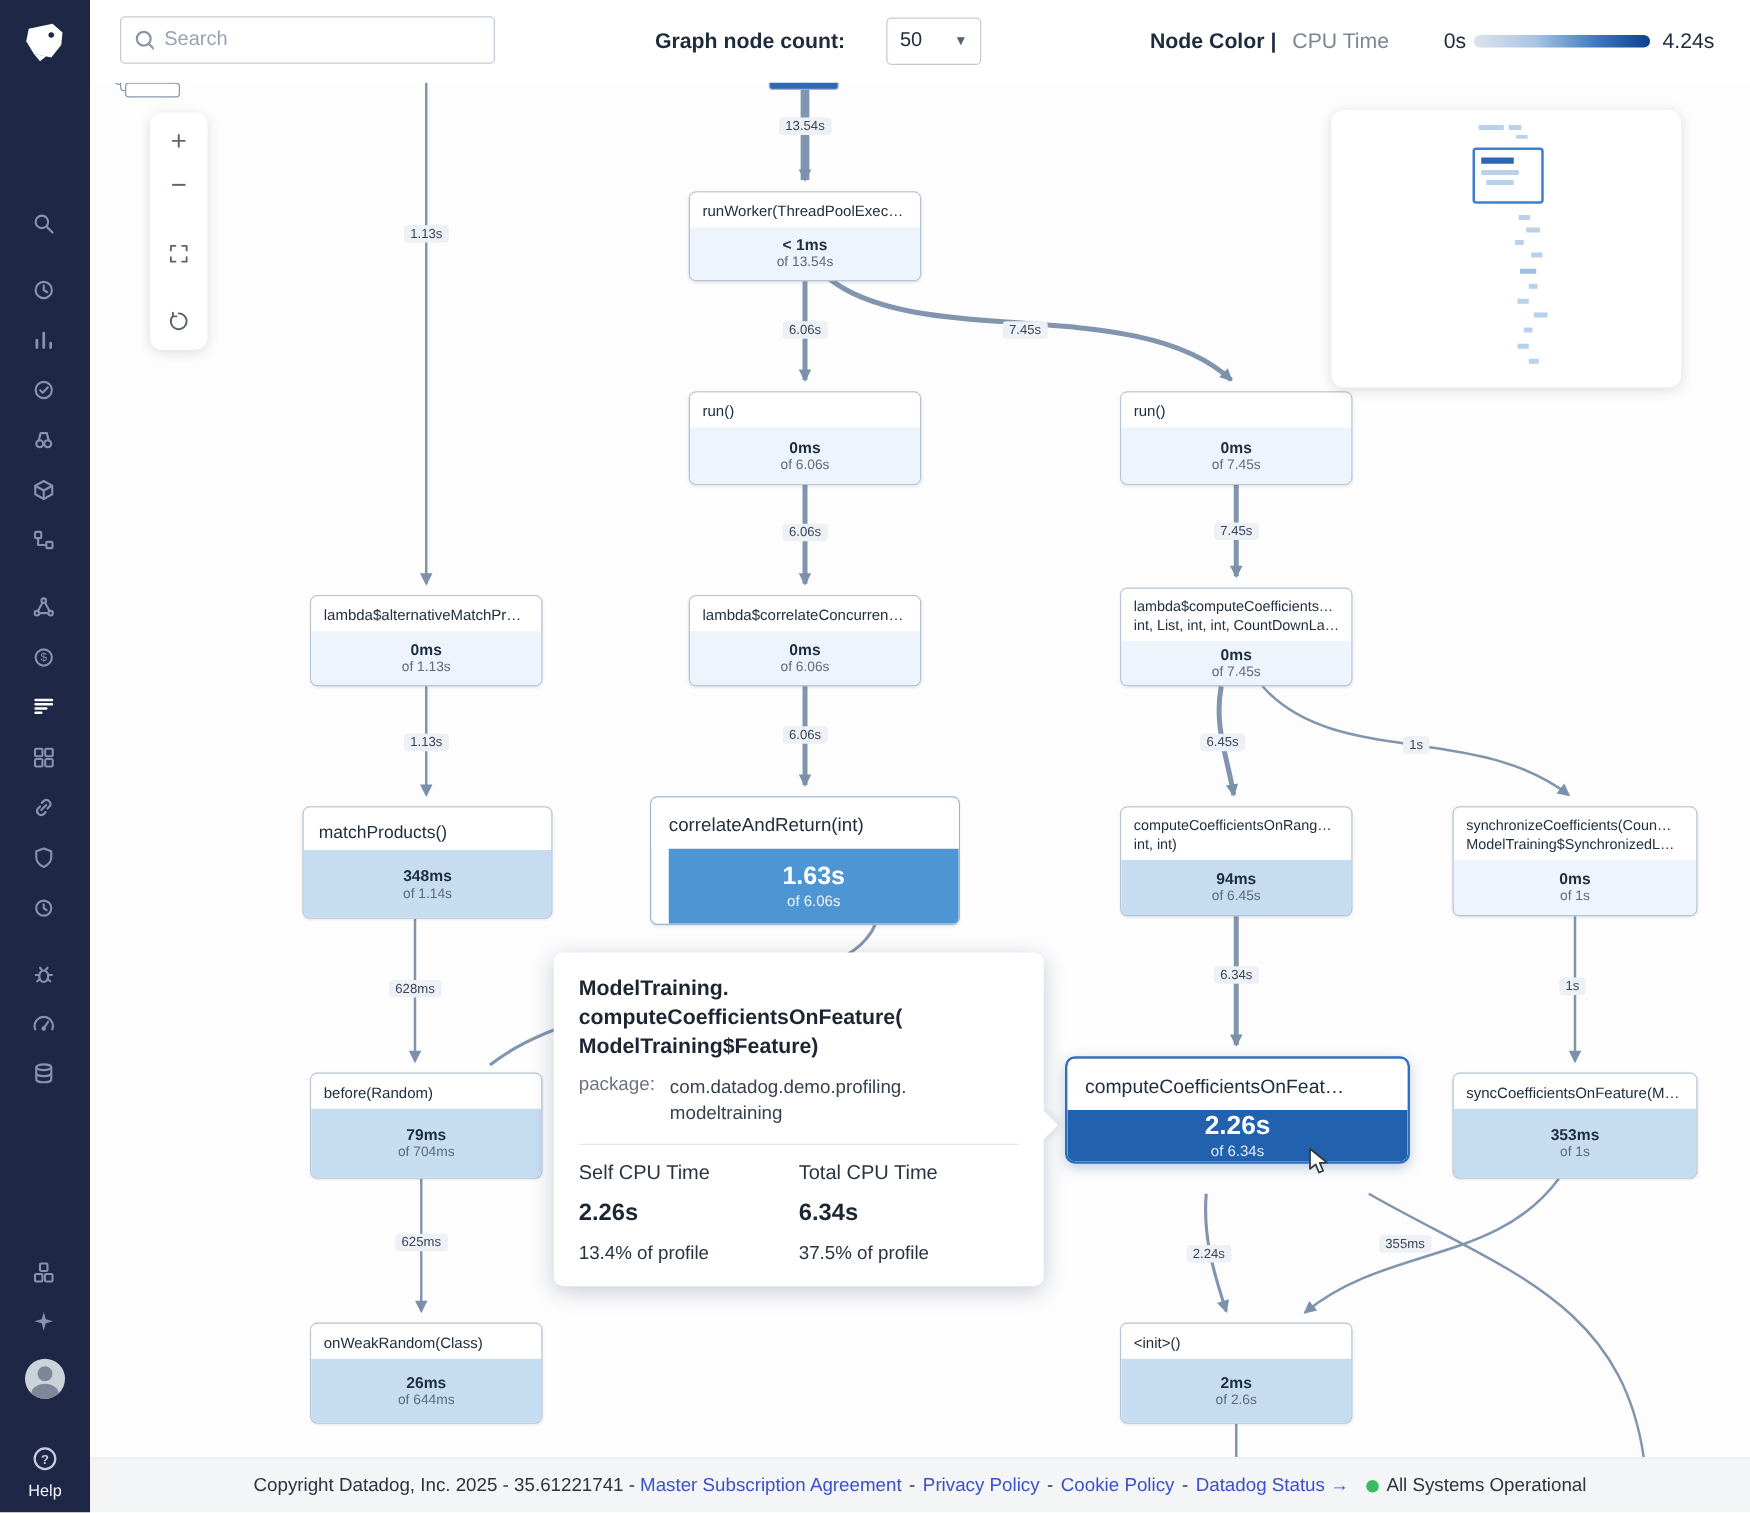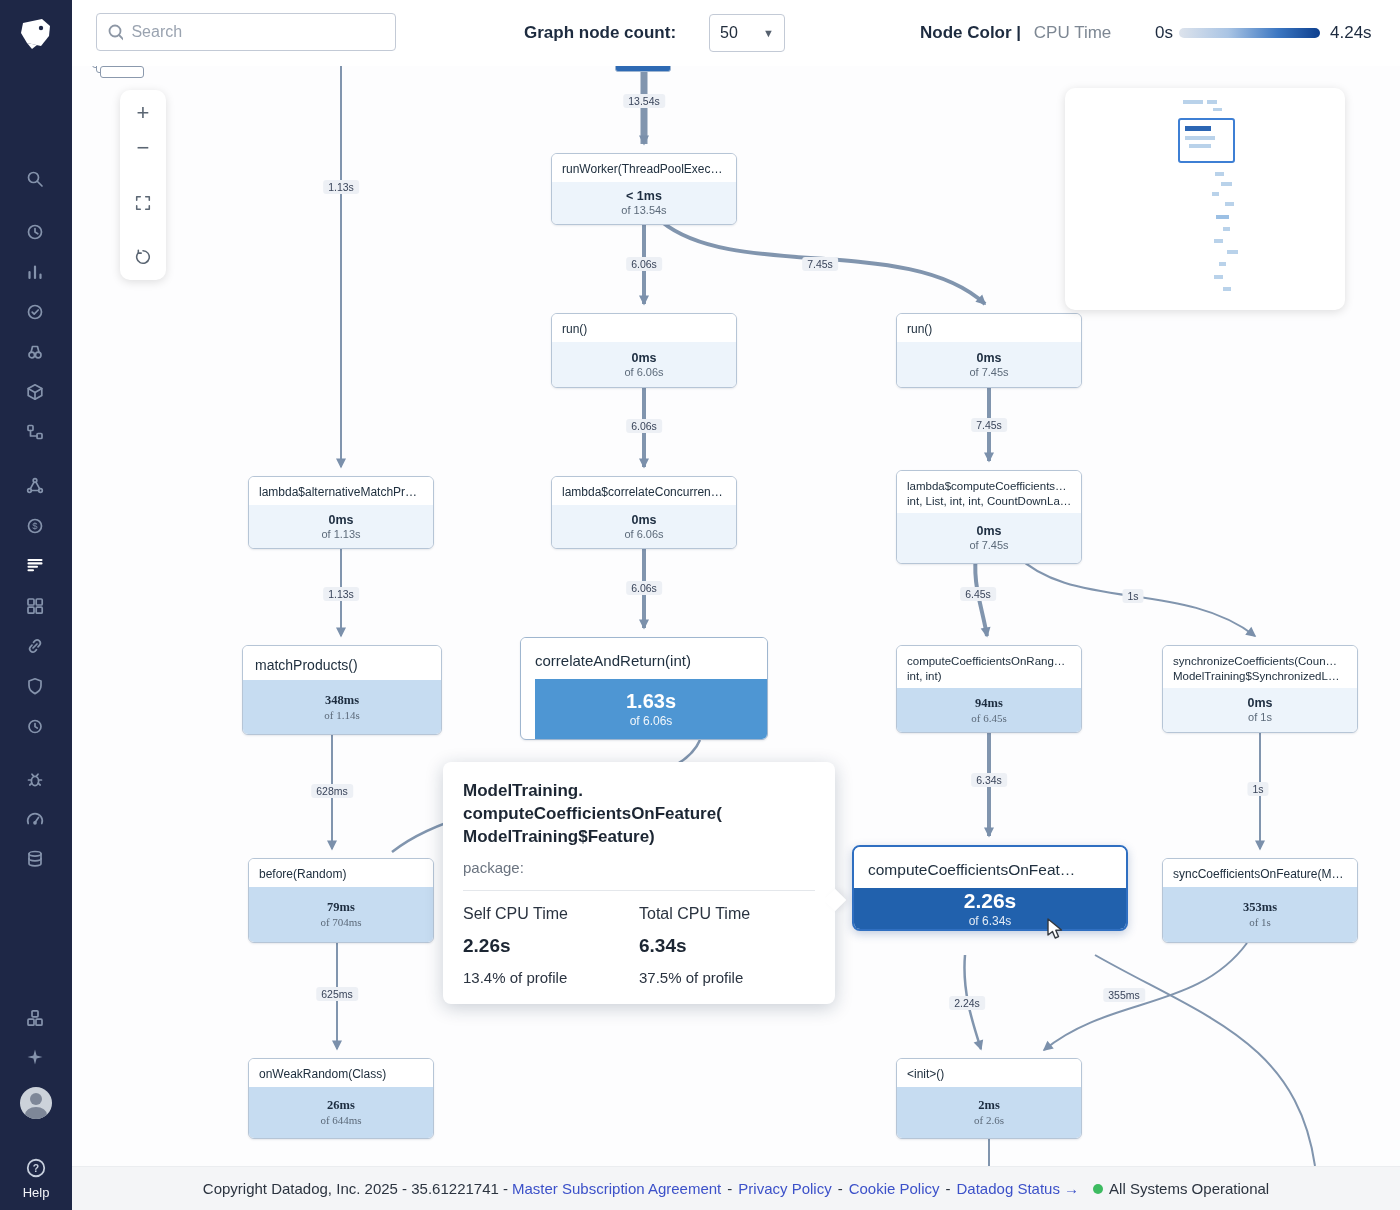--- a/index.html
+++ b/index.html
@@ -65,21 +65,21 @@
     border-radius:6px; box-shadow:0 1px 2px rgba(30,50,80,.10); display:flex;
     flex-direction:column; overflow:hidden; z-index:4; cursor:pointer; }
   .gnode .nt { flex:0 0 auto; padding:8px 10px 4px; font-size:12px; color:#20303f;
     line-height:1.3; background:#fff; white-space:nowrap; overflow:hidden;
     text-overflow:ellipsis; }
   .gnode .nt .t2 { display:block; }
   .gnode .nv { flex:1; display:flex; flex-direction:column; align-items:center;
     justify-content:center; gap:1px; background:#edf4fb; }
   .gnode .nv .v { font-weight:bold; font-size:12.5px; color:#1d2d40; }
   .gnode .nv .s { font-size:11px; color:#5c6a7a; }
-  .gnode.bar .nv { background:#c6dcf1;font-family:Liberation Serif, serif; }
+  .gnode.bar .nv { background:#c6dcf1; }
   .gnode.lg .nt { font-size:14px; padding:10px 12px 6px; }
   .gnode.big { border-color:#9fb6cf; }
   .gnode.big .nt { font-size:15px; padding:13px 14px 8px; }
   .gnode.big .nv { background:#4e96d3;margin-left:14px; }
   .gnode.big .nv .v { font-size:20px; color:#fff; }
   .gnode.big .nv .s { font-size:12px; color:rgba(255,255,255,.92); }
   .gnode.selected { border:2px solid #2f6fc1; border-radius:8px;
     box-shadow:0 3px 10px rgba(40,80,140,.28); }
   .gnode.selected .nt { font-size:15.5px; padding:13px 14px 8px; }
   .gnode.selected .nv { background:#2161ad; }
@@ -396,21 +396,21 @@
     </div>
 
     <div class="gnode" style="left:479px;top:410px;width:186px;height:73px">
       <div class="nt">lambda$correlateConcurrentl…</div>
       <div class="nv">
           <span class="v">0ms</span>
           <span class="s">of 6.06s</span>
         </div>
     </div>
 
-    <div class="gnode" style="left:824px;top:404px;width:186px;height:94px">
+    <div class="gnode" style="left:824px;top:404px;width:186px;height:79px">
       <div class="nt" style="font-size:11.5px"><span>lambda$computeCoefficients…</span><span class="t2">int, List, int, int, CountDownLa…</span></div>
       <div class="nv">
           <span class="v">0ms</span>
           <span class="s">of 7.45s</span>
         </div>
     </div>
 
     <div class="gnode bar lg" style="left:170px;top:579px;width:200px;height:90px">
       <div class="nt">matchProducts()</div>
       <div class="nv">
@@ -528,20 +528,24 @@
 
     <div id="tooltip">
       <div class="arrow"></div>
       <div class="tt-title">
         <div>ModelTraining.</div>
         <div>computeCoefficientsOnFeature(</div>
         <div>ModelTraining$Feature)</div>
       </div>
       <div class="tt-pkg">
         <span class="k">package:</span>
+        <span class="vv">
+          <span>com.datadog.demo.profiling.</span><br>
+          <span>modeltraining</span>
+        </span>
       </div>
       <div class="tt-div"></div>
       <div class="tt-grid">
         <div class="lab">Self CPU Time</div>
         <div class="lab">Total CPU Time</div>
         <div class="val">2.26s</div>
         <div class="val">6.34s</div>
         <div class="pct">13.4% of profile</div>
         <div class="pct">37.5% of profile</div>
       </div>

